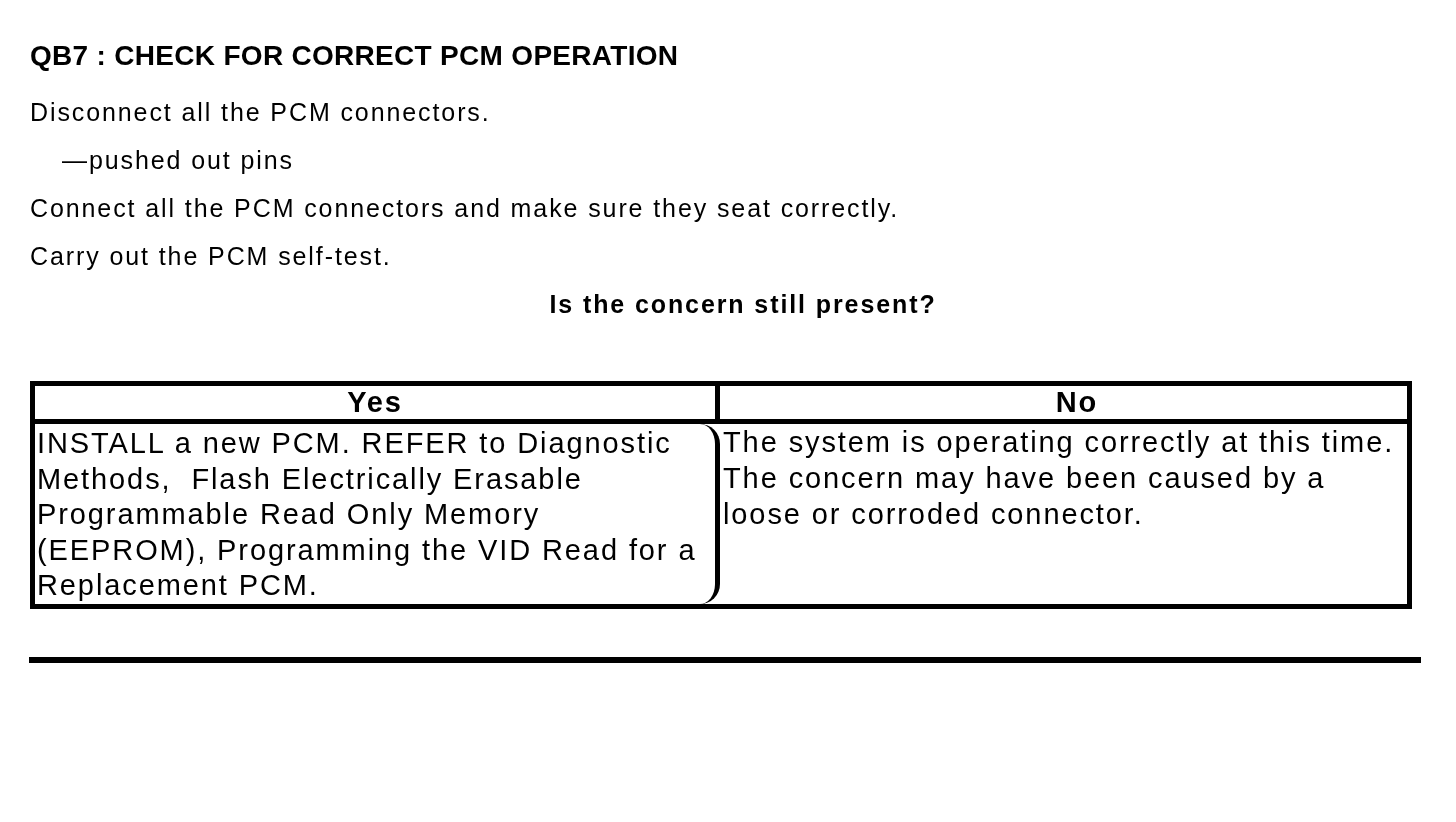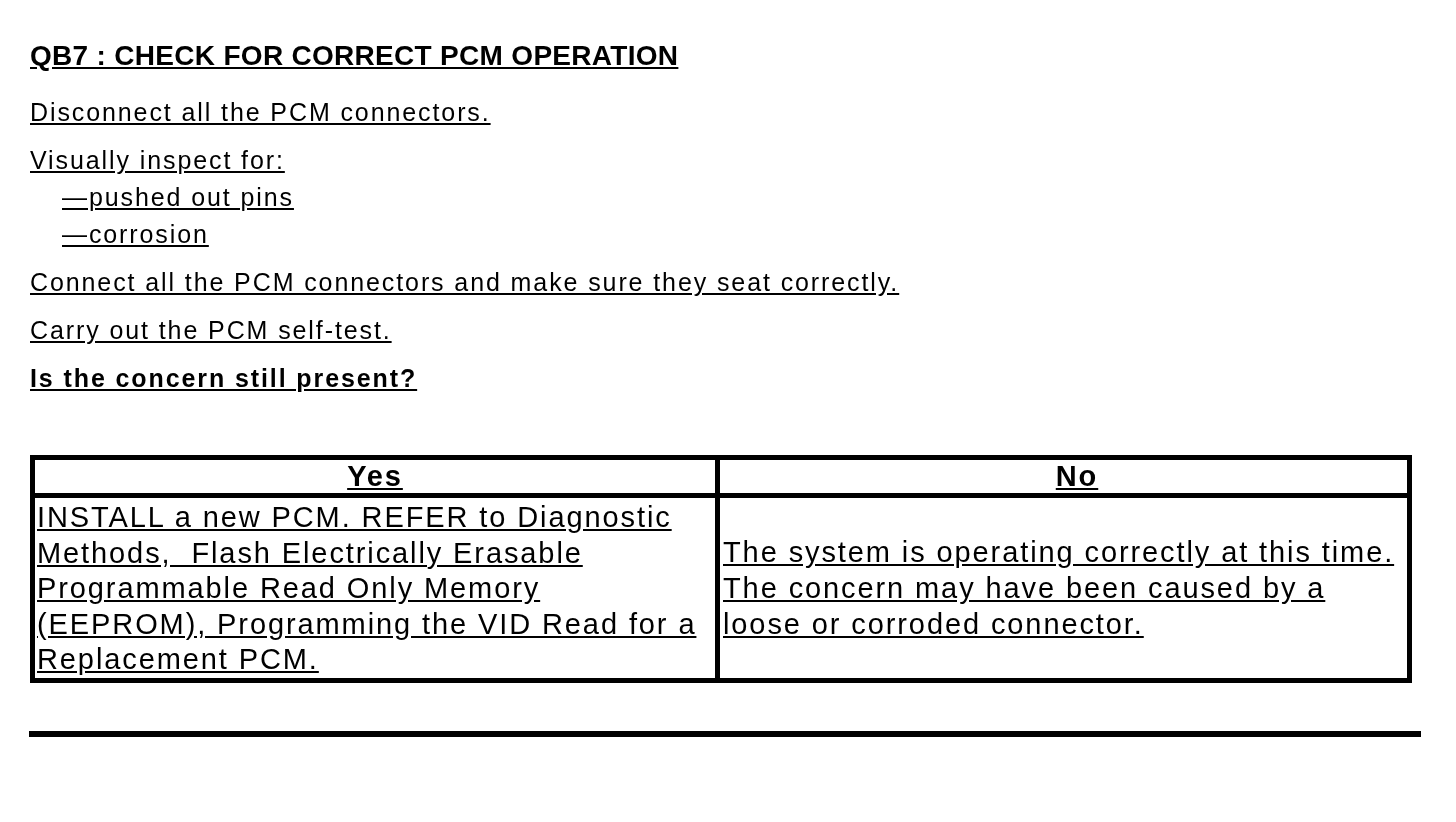--- a/index.html
+++ b/index.html
@@ -11,40 +11,40 @@
     width: 1456px;
     height: 822px;
     overflow: hidden;
     color: #000000;
     font-family: "Liberation Sans", sans-serif;
     -webkit-font-smoothing: none;
   }
   .doc {
     padding: 40px 0 0 30px;
     width: 1426px;
-    text-decoration: underline;
   }
   .title {
     font-size: 28px;
     font-weight: bold;
     line-height: 32px;
     letter-spacing: 0.3px;
     margin: 0 0 22px 0;
   }
   .step {
     font-size: 25px;
     line-height: 37px;
     letter-spacing: 1.9px;
     margin: 0 0 11px 0;
   }
   .sub-item {
     padding-left: 32px;
   }
   .question {
     font-weight: bold;
+    text-align: center;
   }
   
   .rtable {
     margin-top: 58px;
     width: 1382px;
     border: 5px solid #000;
     box-sizing: border-box;
   }
   .trow {
     display: flex;
@@ -71,27 +71,27 @@
     letter-spacing: 1.9px;
     text-align: center;
   }
   .tbody-row {
     height: 180px;
   }
   .action-cell {
     font-size: 29px;
     line-height: 35.5px;
     letter-spacing: 1.9px;
+    border-radius: 20px;
   }
   .yes-col.action-cell {
     padding: 2px 0 0 2px;
   }
   .no-col.action-cell {
     display: flex;
-    align-items: center;
     padding-left: 3px;
     line-height: 36px;
   }
   .tline {
     white-space: pre;
   }
   .yes-col .tline:last-child {
     text-align: left;
   }
   
@@ -105,23 +105,21 @@
 </head>
 <body>
 
 <div class="doc">
 
   <h1 class="title">QB7 : CHECK FOR CORRECT PCM OPERATION</h1>
 
   <p class="step">Disconnect all the PCM connectors.</p>
 
   <div class="step">
-    <div>Visually inspect for:</div>
     <div class="sub-item">—pushed out pins</div>
-    <div class="sub-item">—corrosion</div>
   </div>
 
   <p class="step">Connect all the PCM connectors and make sure they seat correctly.</p>
 
   <p class="step">Carry out the PCM self-test.</p>
 
 
   <p class="step question">Is the concern still present?</p>
 
   <div class="rtable">

